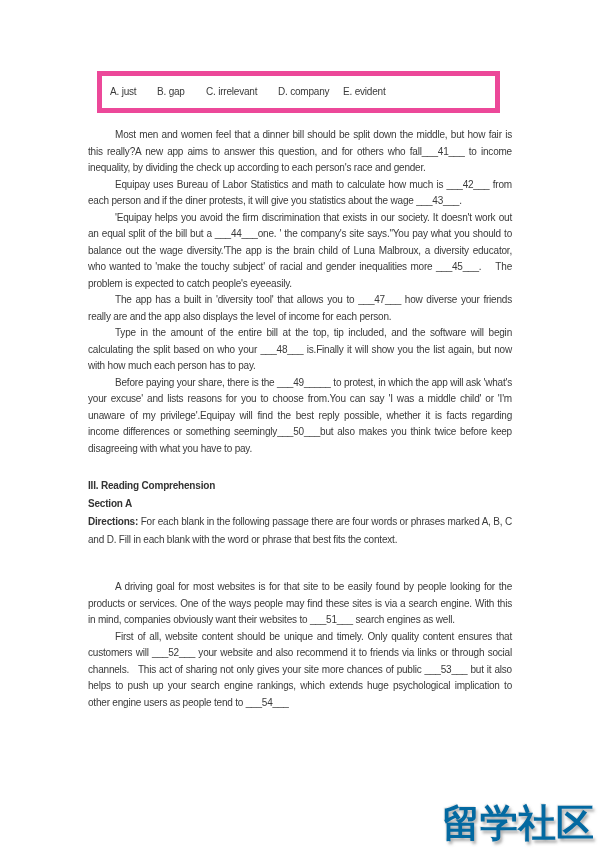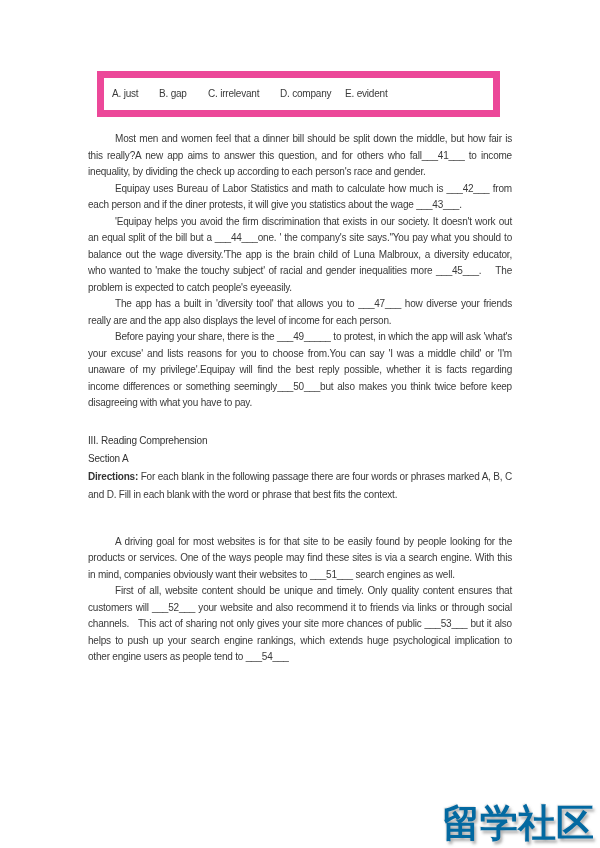--- a/index.html
+++ b/index.html
@@ -17,41 +17,41 @@
     width:424px;
     font-size:10px;
     letter-spacing:-0.2px;
     line-height:16.5px;
   }
   
   .word-bank{
     box-sizing:border-box;
     margin-left:9px;
     width:403px;
-    border:7px solid #ec4899;
+    border:5px solid #ec4899;
     padding:6px 4px 7px 8px;
     margin-bottom:14px;
   }
   .wb-row{
     display:grid;
     grid-template-columns:47px 49px 72px 65px 82px auto;
     line-height:19px;
   }
   .wb-cell{white-space:nowrap;}
   
   .para{
     margin:0;
     text-align:justify;
     text-indent:27px;
     white-space:pre-wrap;
   }
   .headings{margin-top:20px;}
   .h-bold{
     margin:0;
-    font-weight:normal;
+    font-weight:bold;
     color:#333333;
     text-align:left;
     line-height:18px;
   }
   .directions{
     margin:0;
     text-align:justify;
     line-height:18px;
     white-space:pre-wrap;
   }
@@ -94,20 +94,21 @@
         <span class="wb-cell">E. evident</span>
         <span class="wb-cell"></span>
       </div>
     </div>
 
     <div>
       <p class="para">Most men and women feel that a dinner bill should be split down the middle, but how fair is this really?A new app aims to answer this question, and for others who fall___41___ to income inequality, by dividing the check up according to each person's race and gender.</p>
       <p class="para">Equipay uses Bureau of Labor Statistics and math to calculate how much is ___42___ from each person and if the diner protests, it will give you statistics about the wage ___43___.</p>
       <p class="para">'Equipay helps you avoid the firm discrimination that exists in our society. It doesn't work out an equal split of the bill but a ___44___one. ' the company's site says."You pay what you should to balance out the wage diversity.'The app is the brain child of Luna Malbroux, a diversity educator, who wanted to 'make the touchy subject' of racial and gender inequalities more ___45___.    The problem is expected to catch people's eyeeasily.</p>
       <p class="para">The app has a built in 'diversity tool' that allows you to ___47___ how diverse your friends really are and the app also displays the level of income for each person.</p>
+      <p class="para">Type in the amount of the entire bill at the top, tip included, and the software will begin calculating the split based on who your ___48___ is.Finally it will show you the list again, but now with how much each person has to pay.</p>
       <p class="para">Before paying your share, there is the ___49_____ to protest, in which the app will ask 'what's your excuse' and lists reasons for you to choose from.You can say 'I was a middle child' or 'I'm unaware of my privilege'.Equipay will find the best reply possible, whether it is facts regarding income differences or something seemingly___50___but also makes you think twice before keep disagreeing with what you have to pay.</p>
     </div>
 
     <div class="headings">
       <p class="h-bold">III. Reading Comprehension</p>
       <p class="h-bold">Section A</p>
       <p class="directions"><span class="lbl">Directions:</span><span> For each blank in the following passage there are four words or phrases marked A, B, C and D. Fill in each blank with the word or phrase that best fits the context.</span></p>
     </div>
 
     <div class="passage2">

